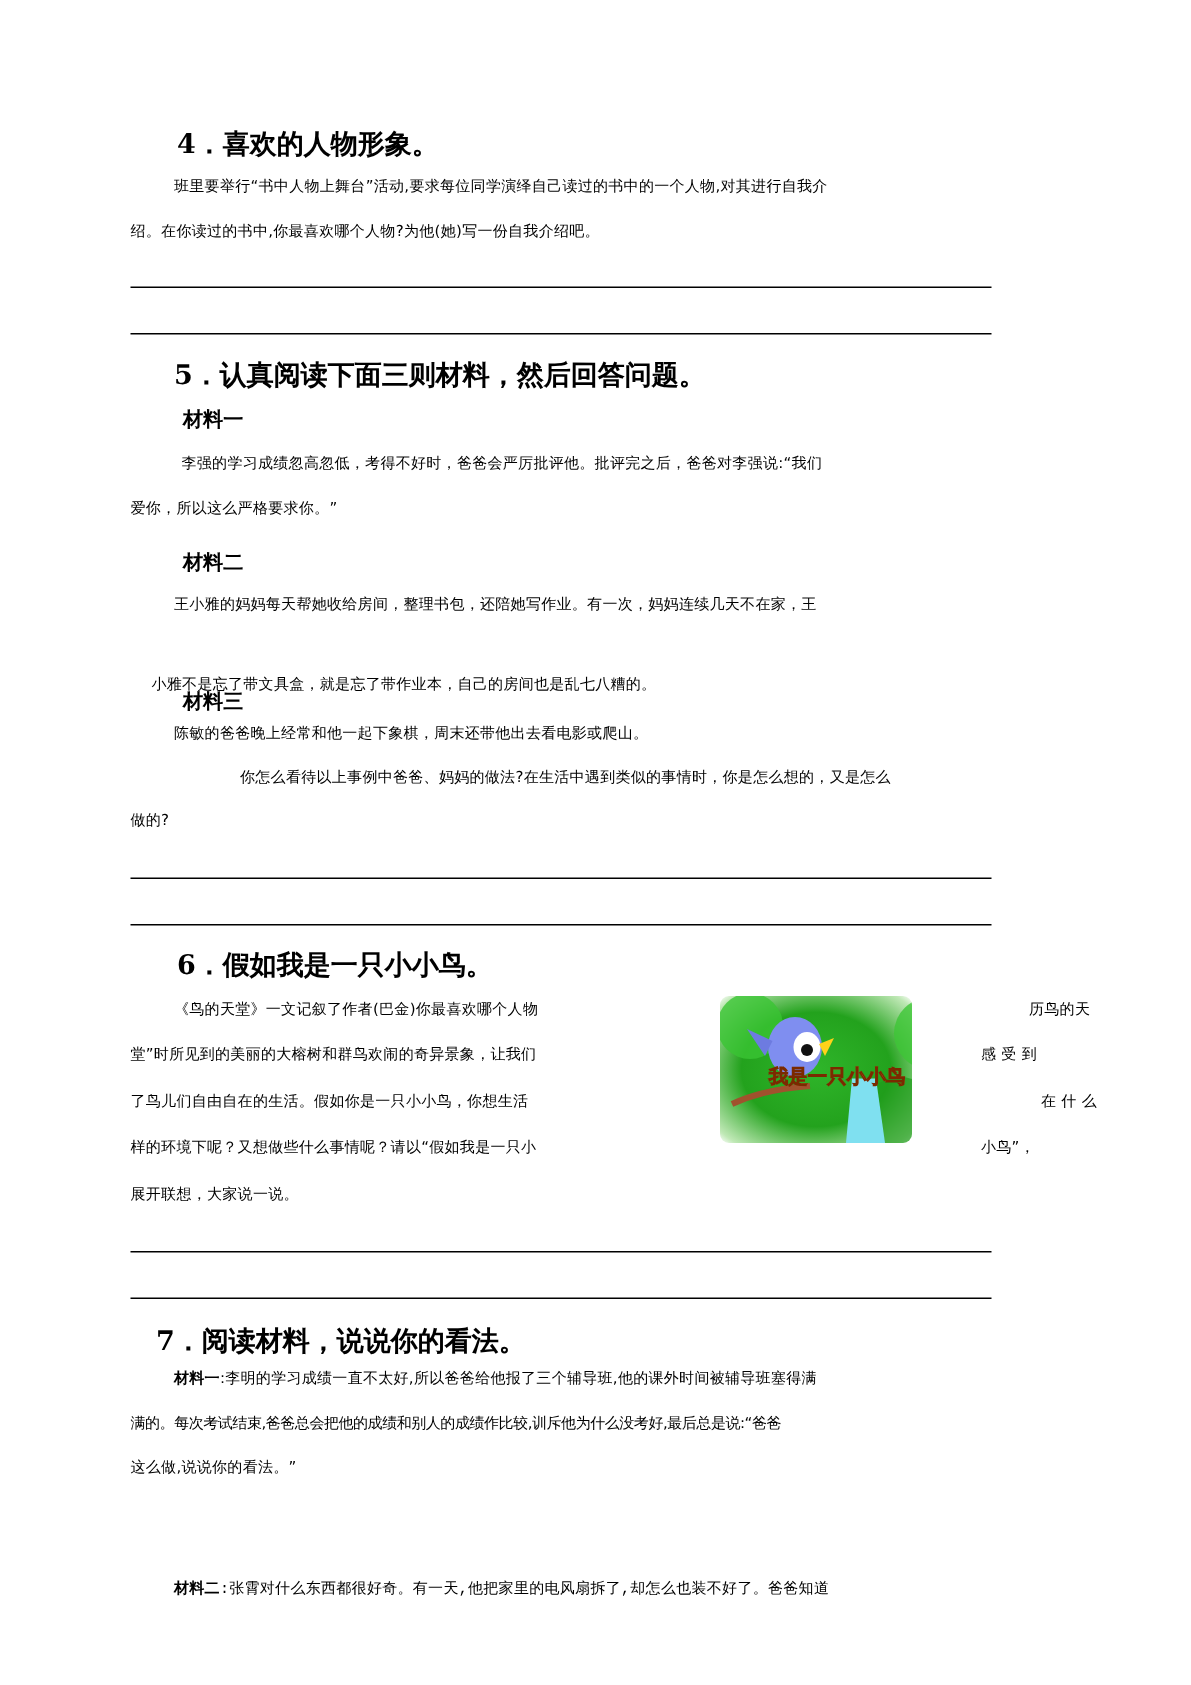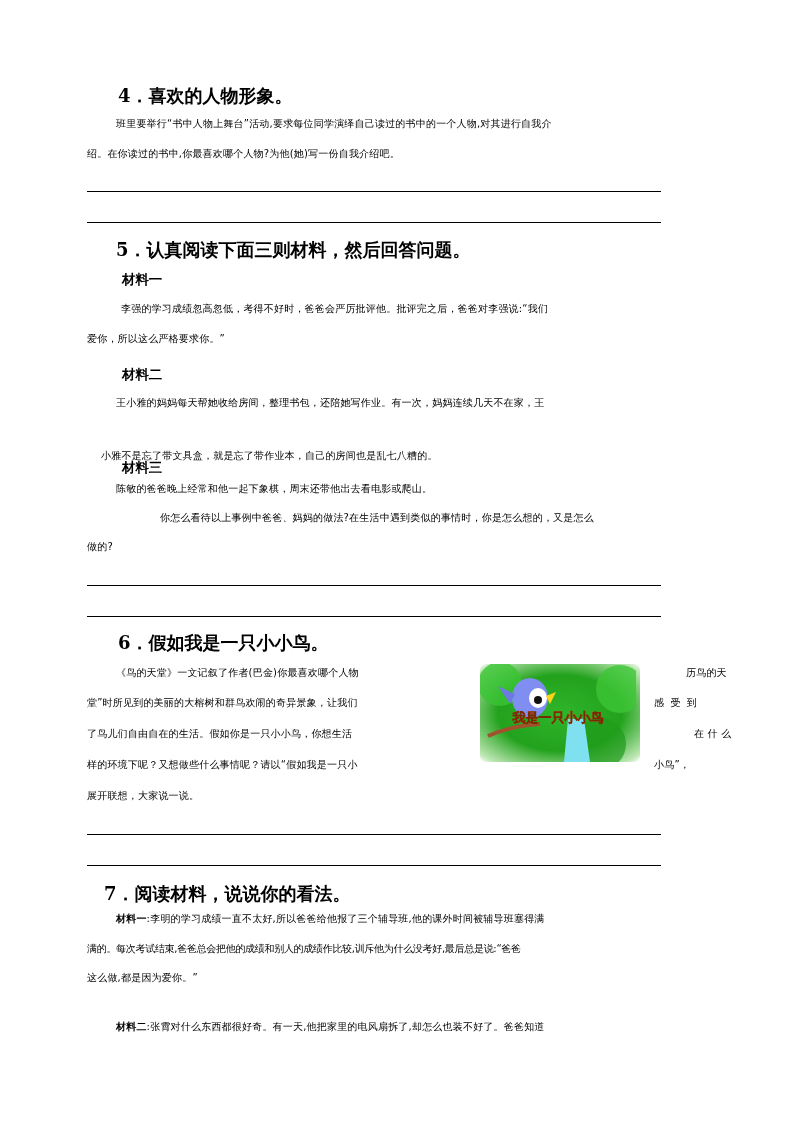--- a/index.html
+++ b/index.html
@@ -3,21 +3,21 @@
 <meta charset="utf-8">
 <style>
   html, body { margin: 0; padding: 0; background: #ffffff; }
   body { width: 794px; height: 1123px; position: relative; overflow: hidden;
          font-family: "DejaVu Sans", "Liberation Sans", sans-serif; color: #000; }
   .abs { position: absolute; white-space: nowrap; }
   .h { font-family: "DejaVu Serif", "Liberation Serif", serif; font-weight: bold; font-size: 18px; }
   .t { font-size: 10px; letter-spacing: 0.2px; }
   .mat { font-weight: bold; font-size: 13.4px; }
   .line { position: absolute; left: 87px; width: 574px; height: 1px; background: #000; }
-  .bird-img { position: absolute; left: 480px; top: 664px; width: 160px; height: 98px;
+  .bird-img { position: absolute; left: 480px; top: 664px; width: 128px; height: 98px;
               border-radius: 6px; overflow: hidden;
               background: radial-gradient(ellipse at 50% 50%, #2fb52a 0%, #23a21d 55%, #bfe8b5 92%, #ffffff 100%); }
 </style>
 </head>
 <body>
 
 <div class="abs h" style="left:118px;top:84px;">4．喜欢的人物形象。</div>
 <div class="abs t" style="left:116px;top:117px;">班里要举行“书中人物上舞台”活动,要求每位同学演绎自己读过的书中的一个人物,对其进行自我介</div>
 <div class="abs t" style="left:87px;top:147px;">绍。在你读过的书中,你最喜欢哪个人物?为他(她)写一份自我介绍吧。</div>
 <div class="line" style="top:191px;"></div>
@@ -36,21 +36,21 @@
 <div class="abs t" style="left:87px;top:540px;">做的?</div>
 <div class="line" style="top:585px;"></div>
 <div class="line" style="top:616px;"></div>
 
 <div class="abs h" style="left:118px;top:631px;">6．假如我是一只小小鸟。</div>
 <div class="abs t" style="left:116px;top:666px;">《鸟的天堂》一文记叙了作者(巴金)你最喜欢哪个人物</div>
 <div class="abs t" style="left:87px;top:696px;">堂”时所见到的美丽的大榕树和群鸟欢闹的奇异景象，让我们</div>
 <div class="abs t" style="left:87px;top:727px;">了鸟儿们自由自在的生活。假如你是一只小小鸟，你想生活</div>
 <div class="abs t" style="left:87px;top:758px;">样的环境下呢？又想做些什么事情呢？请以“假如我是一只小</div>
 <div class="abs t" style="left:654px;top:666px;margin-left:32px;">历鸟的天</div>
-<div class="abs t" style="left:654px;top:696px;font-family:Liberation Mono, monospace;">感 受 到</div>
+<div class="abs t" style="left:654px;top:696px;">感 受 到</div>
 <div class="abs t" style="left:654px;top:727px;margin-left:40px;">在 什 么</div>
 <div class="abs t" style="left:654px;top:758px;text-align:right;">小鸟”，</div>
 <div class="abs t" style="left:87px;top:789px;">展开联想，大家说一说。</div>
 
 <div class="bird-img">
   <svg width="156" height="98" viewBox="0 0 156 98">
 
     <circle cx="20" cy="20" r="22" fill="#39c433" opacity="0.8"></circle>
     <circle cx="140" cy="25" r="24" fill="#3dc536" opacity="0.8"></circle>
     <circle cx="120" cy="80" r="26" fill="#1f9b1b" opacity="0.7"></circle>
@@ -68,14 +68,14 @@
     <text x="78" y="58" font-family="DejaVu Sans, sans-serif" font-size="13" font-weight="bold" fill="#ff8a3c" stroke="#7a2a00" stroke-width="0.5" text-anchor="middle">我是一只小小鸟</text>
   </svg>
 </div>
 
 <div class="line" style="top:834px;"></div>
 <div class="line" style="top:865px;"></div>
 
 <div class="abs h" style="left:104px;top:882px;">7．阅读材料，说说你的看法。</div>
 <div class="abs t" style="left:116px;top:912px;"><b>材料一</b><span>:李明的学习成绩一直不太好,所以爸爸给他报了三个辅导班,他的课外时间被辅导班塞得满</span></div>
 <div class="abs t" style="left:87px;top:942px;letter-spacing:-0.3px;">满的。每次考试结束,爸爸总会把他的成绩和别人的成绩作比较,训斥他为什么没考好,最后总是说:“爸爸</div>
-<div class="abs t" style="left:87px;top:971px;">这么做,都是因为爱你。”</div>
-<div class="abs t" style="left:116px;top:1020px;"><b>材料二</b><span>:张霄对什么东西都很好奇。有一天,他把家里的电风扇拆了,却怎么也装不好了。爸爸知道</span></div>
+<div class="abs t" style="left:87px;top:971px;">这么做,说说你的看法。”</div>
+<div class="abs t" style="left:116px;top:1052px;font-family:Liberation Mono, monospace;"><b>材料二</b><span>:张霄对什么东西都很好奇。有一天,他把家里的电风扇拆了,却怎么也装不好了。爸爸知道</span></div>
 
 </body></html>

